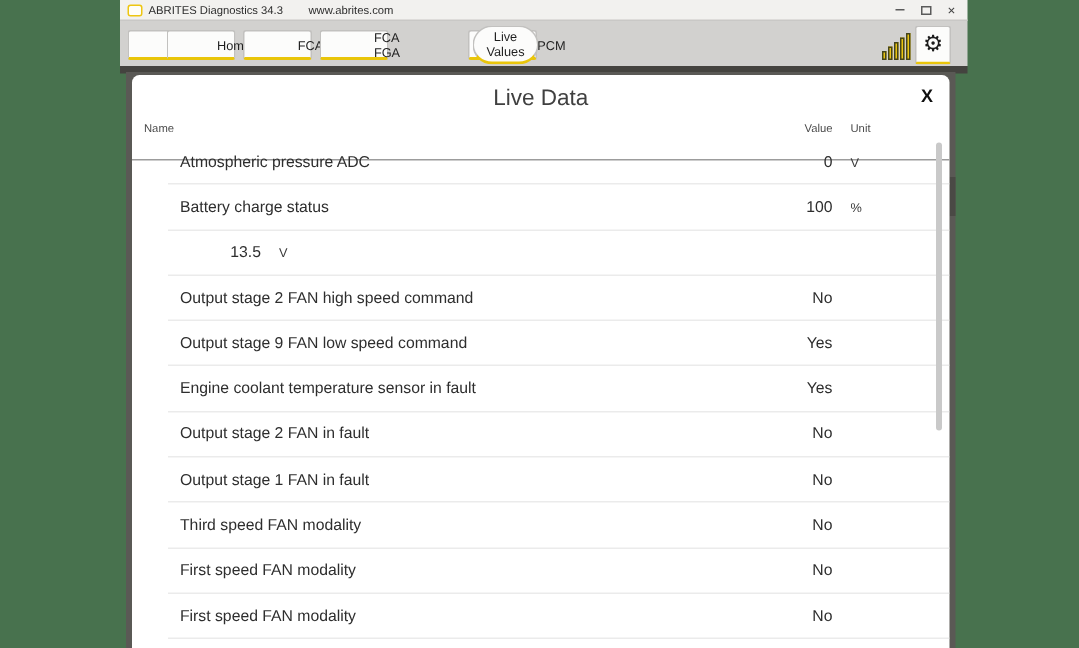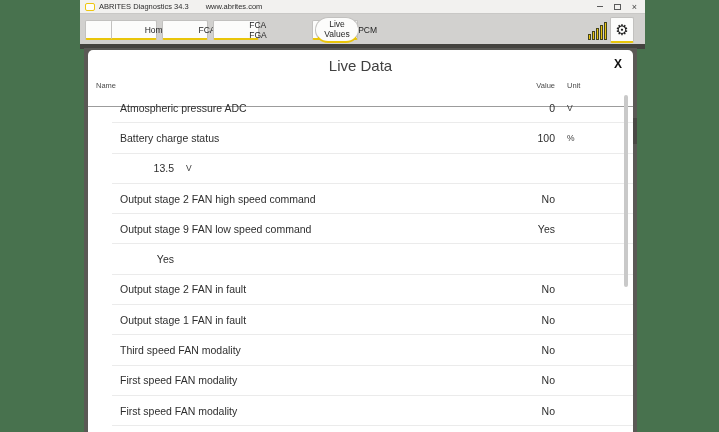--- a/index.html
+++ b/index.html
@@ -150,20 +150,21 @@
     <span class="cell-unit"></span>
   </div>
 
   <div class="row">
     <span class="cell-name">Output stage 9 FAN low speed command</span>
     <span class="cell-value">Yes</span>
     <span class="cell-unit"></span>
   </div>
 
   <div class="row">
+    <span class="cell-name">Engine coolant temperature sensor in fault</span>
     <span class="cell-value">Yes</span>
     <span class="cell-unit"></span>
   </div>
 
   <div class="row">
     <span class="cell-name">Output stage 2 FAN in fault</span>
     <span class="cell-value">No</span>
     <span class="cell-unit"></span>
   </div>
 

